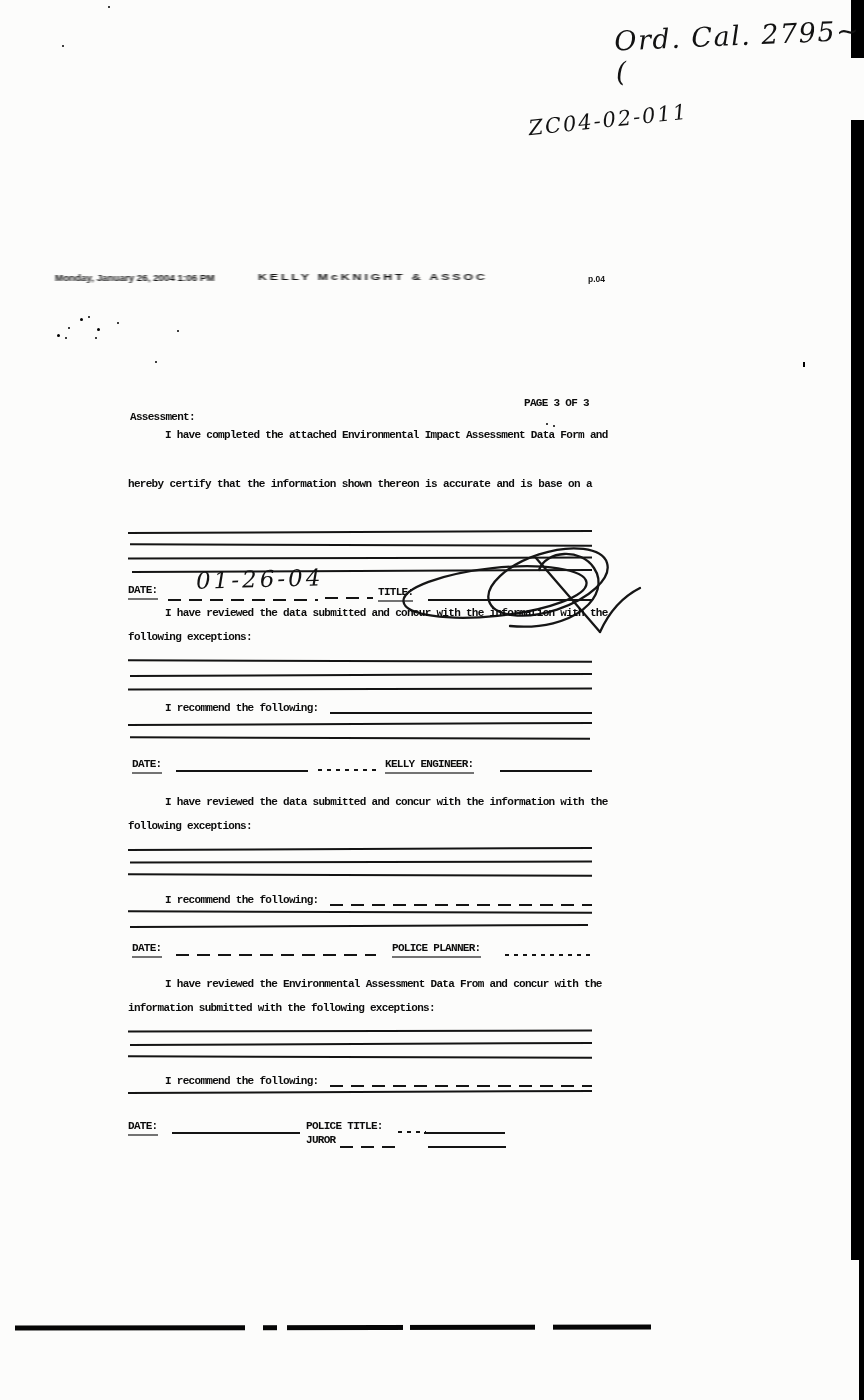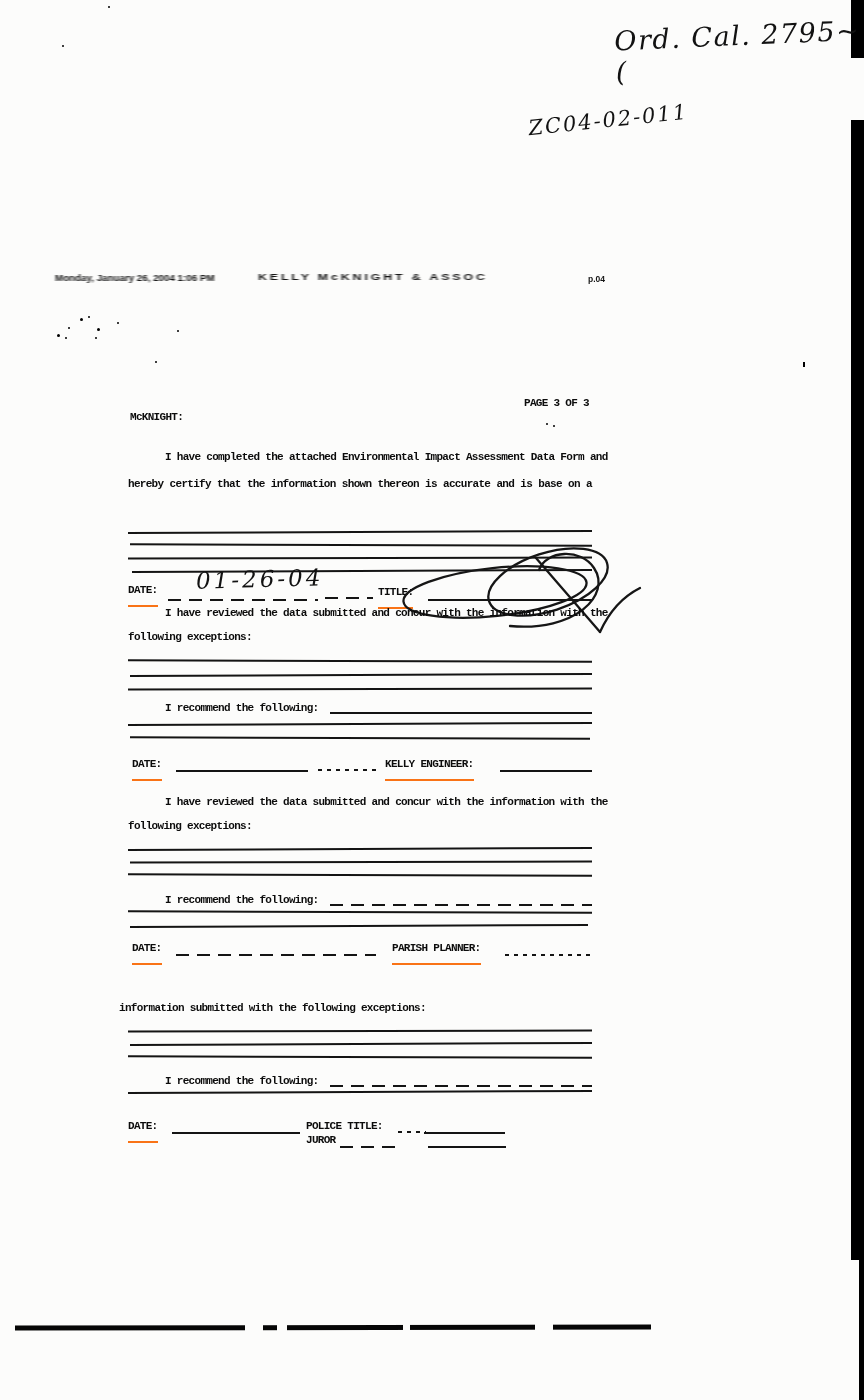--- a/index.html
+++ b/index.html
@@ -16,21 +16,21 @@
   }
   .jline.ind{padding-left:37px;width:427px;}
   .indent{padding-left:37px;}
   .rule{position:absolute;height:2px;background:#141414;}
   .rule.thin{height:1.5px;}
   .rule.dashed{background:repeating-linear-gradient(90deg,#141414 0 13px,transparent 13px 21px);}
   .rule.dotted{background:repeating-linear-gradient(90deg,#141414 0 4px,transparent 4px 9px);}
   .r1{transform:rotate(-0.25deg);}
   .r2{transform:rotate(0.2deg);}
   .r3{transform:rotate(-0.12deg);}
-  .lblu{border-bottom:2px solid #f97316;padding-bottom:8px;}
+  .lblu{border-bottom:2px solid #737373;padding-bottom:1px;}
   .hand{font-family:"DejaVu Serif",serif;font-style:italic;font-weight:normal;color:#121212;}
   .hw-top{font-size:27px;letter-spacing:1.5px;transform:rotate(-2.5deg);}
   .hw-case{font-size:21px;letter-spacing:2px;transform:rotate(-6deg);}
   .hw-date{font-size:23px;letter-spacing:3px;transform:rotate(-1.5deg);}
   .fax{font-family:"Liberation Sans",sans-serif;font-weight:bold;font-size:8.5px;
        color:#151515;filter:blur(0.7px);white-space:nowrap;transform-origin:left center;}
   .dot{position:absolute;background:#000;border-radius:50%;width:3px;height:3px;}
   .dot.sm{width:2px;height:2px;}
   .edge-strip{position:absolute;right:0;top:0;width:13px;height:1260px;
       background:linear-gradient(180deg,#000 0 58px,#fcfcfb 58px 120px,#000 120px 100%);}
@@ -66,23 +66,23 @@
   <div class="dot" style="left:97px;top:328px;"></div>
   <div class="dot sm" style="left:95px;top:337px;"></div>
   <div class="dot sm" style="left:117px;top:322px;"></div>
   <div class="dot sm" style="left:177px;top:330px;"></div>
   <div class="dot sm" style="left:155px;top:361px;"></div>
   <div class="dot sm" style="left:546px;top:423px;"></div>
   <div class="dot sm" style="left:553px;top:425px;"></div>
   <div class="abs" style="left:803px;top:362px;width:1.5px;height:5px;background:#000;"></div>
 
   <div class="abs tw" style="left:524px;top:396px;">PAGE 3 OF 3</div>
-  <div class="abs tw" style="left:130px;top:410px;">McKNIGHT:</div>
+  <div class="abs tw" style="left:130px;top:410px;">Assessment:</div>
 
-  <div class="jline ind" style="top:450px;">I have completed the attached Environmental Impact Assessment Data Form and</div>
+  <div class="jline ind" style="top:428px;">I have completed the attached Environmental Impact Assessment Data Form and</div>
   <div class="jline" style="top:477px;">hereby certify that the information shown thereon is accurate and is base on a</div>
 
   <div class="rule r1" style="left:128px;top:531px;width:464px;"></div>
   <div class="rule r2 thin" style="left:130px;top:544px;width:462px;"></div>
   <div class="rule r3" style="left:128px;top:557px;width:464px;"></div>
   <div class="rule r1 thin" style="left:132px;top:570px;width:460px;"></div>
 
   <div class="abs tw lblu" style="left:128px;top:583px;">DATE:</div>
   <div class="rule dashed thin" style="left:168px;top:599px;width:150px;"></div>
   <div class="abs hand hw-date" style="left:196px;top:566px;">01-26-04</div>
@@ -125,24 +125,25 @@
   <div class="rule r3 thin" style="left:130px;top:861px;width:462px;"></div>
   <div class="rule r2" style="left:128px;top:874px;width:464px;"></div>
 
   <div class="abs tw indent" style="left:128px;top:893px;">I recommend the following:</div>
   <div class="rule dashed thin" style="left:330px;top:904px;width:262px;"></div>
   <div class="rule r2" style="left:128px;top:911px;width:464px;"></div>
   <div class="rule r1 thin" style="left:130px;top:925px;width:458px;"></div>
 
   <div class="abs tw lblu" style="left:132px;top:941px;">DATE:</div>
   <div class="rule dashed thin" style="left:176px;top:954px;width:200px;"></div>
-  <div class="abs tw lblu" style="left:392px;top:941px;">PARISH PLANNER:</div>
+  <div class="abs tw lblu" style="left:392px;top:941px;">POLICE PLANNER:</div>
   <div class="rule dotted thin" style="left:505px;top:954px;width:85px;"></div>
 
-  <div class="abs tw" style="left:119px;top:1001px;">information submitted with the following exceptions:</div>
+  <div class="jline ind" style="top:977px;">I have reviewed the Environmental Assessment Data From and concur with the</div>
+  <div class="abs tw" style="left:128px;top:1001px;">information submitted with the following exceptions:</div>
 
   <div class="rule r3" style="left:128px;top:1030px;width:464px;"></div>
   <div class="rule r1 thin" style="left:130px;top:1043px;width:462px;"></div>
   <div class="rule r2" style="left:128px;top:1056px;width:464px;"></div>
 
   <div class="abs tw indent" style="left:128px;top:1074px;">I recommend the following:</div>
   <div class="rule dashed thin" style="left:330px;top:1085px;width:262px;"></div>
   <div class="rule r1" style="left:128px;top:1091px;width:464px;"></div>
 
   <div class="abs tw lblu" style="left:128px;top:1119px;">DATE:</div>

